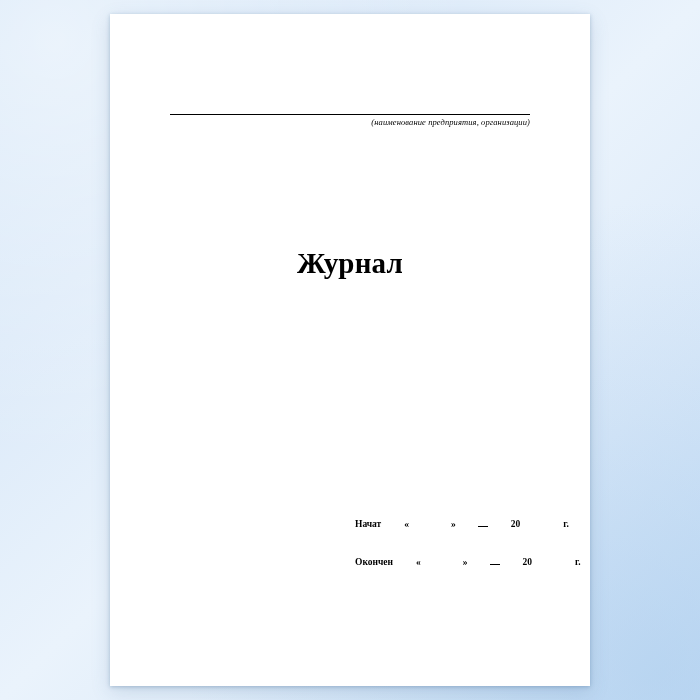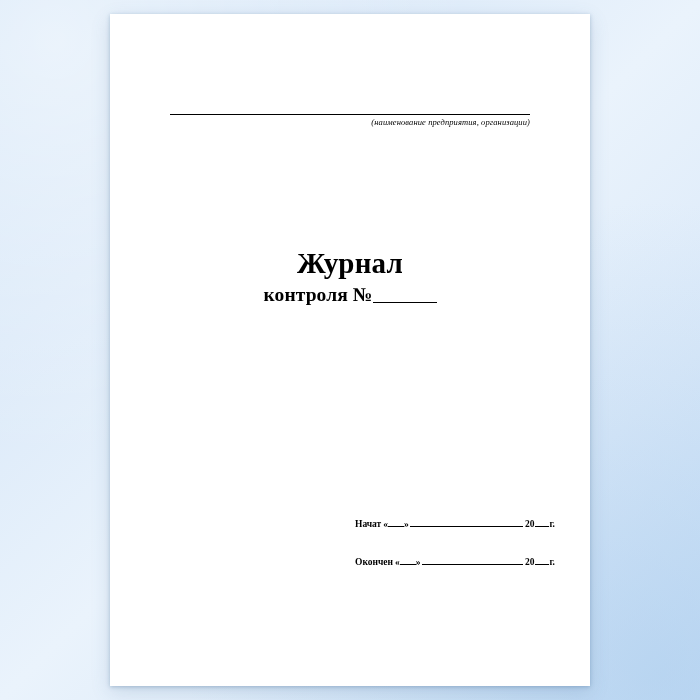--- a/index.html
+++ b/index.html
@@ -122,20 +122,21 @@
     font-family: "Liberation Serif", serif;
     font-weight: bold;
     font-size: 9.5px;
     color: #000000;
   }
   .footer-row {
     display: flex;
     align-items: baseline;
     white-space: nowrap;
     margin-bottom: 14px;
+    gap: 21px;
   }
   .footer-label {
     margin-right: 2px;
   }
   .f-short {
     display: inline-block;
     border-bottom: 1px solid #000000;
     width: 16px;
     height: 8px;
   }
@@ -165,23 +166,20 @@
   <div id="sheet">
     <div class="sheet-inner">
 
       <div class="org-block">
         <div class="org-rule"></div>
         <div class="org-caption">(наименование предприятия, организации)</div>
       </div>
 
       <div class="title-block">
         <div class="title-main">Журнал</div>
-        <div class="title-sub-2">
-          <span>контроля №</span><span class="num-blank"></span>
-        </div>
       </div>
 
       <div class="footer-block">
 
         <div class="footer-row">
           <span class="footer-label">Начат</span>
           <span>«</span>
             <span class="f-short"></span>
             <span>»</span>
           <span class="f-long"></span>

